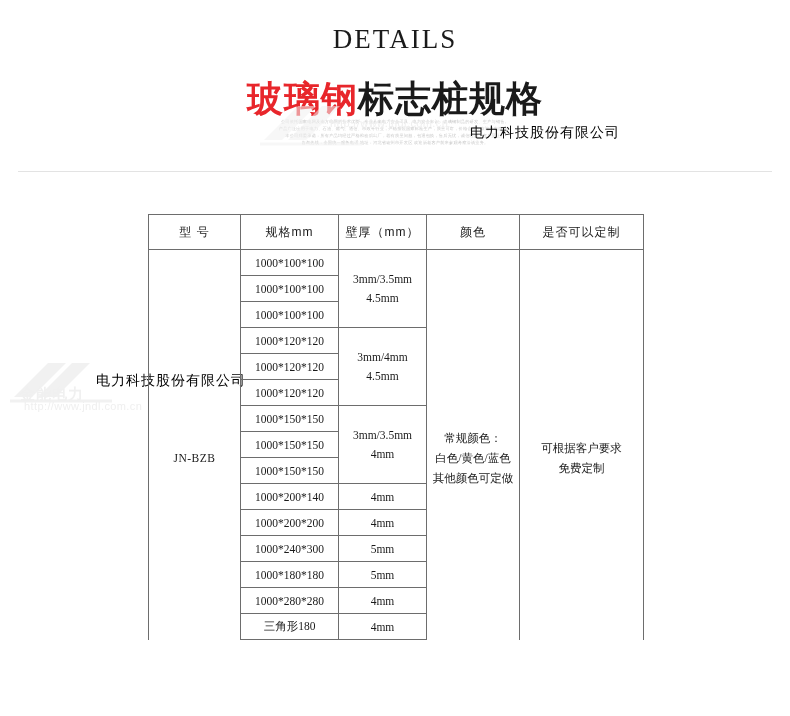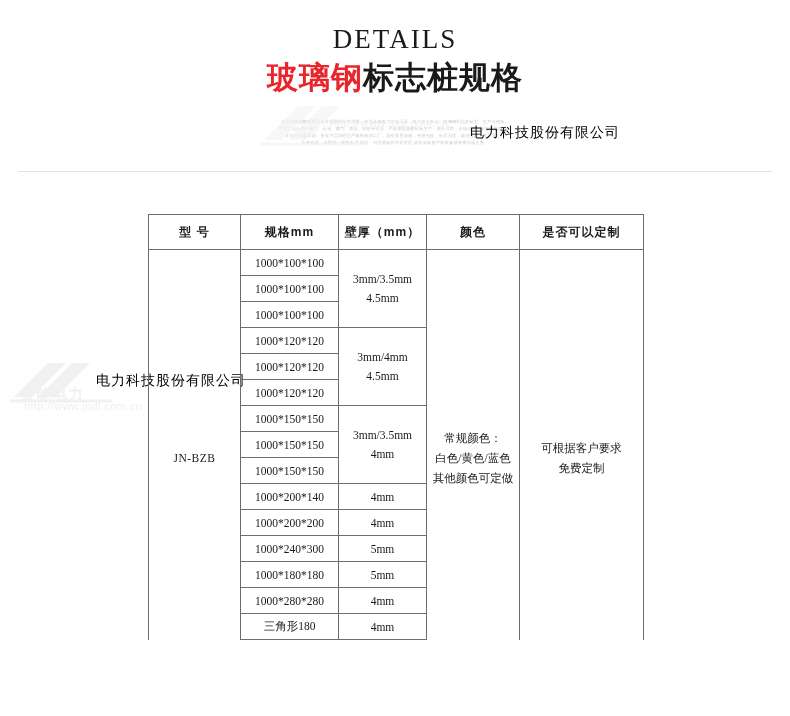--- a/index.html
+++ b/index.html
@@ -25,22 +25,22 @@
   }
   .details-en {
     margin-top: 24px;
     font-family: "Liberation Serif", serif;
     font-size: 27px;
     letter-spacing: 2px;
     color: #1a1a1a;
     font-weight: 400;
   }
   .title-cn {
-    margin-top: 2px;
-    font-size: 31px;
+    margin-top: 20px;
+    font-size: 36px;
     font-weight: 700;
     letter-spacing: 1px;
     white-space: nowrap;
   }
   .title-red { color: #e8262b; }
   .title-black { color: #1a1a1a; }
 
   
   .fineprint {
     position: absolute;
@@ -111,21 +111,21 @@
     text-align: center;
     vertical-align: middle;
     font-size: 11.5px;
     color: #1a1a1a;
     font-weight: 400;
     padding: 0 2px;
     background: transparent;
   }
   table.spec th {
     height: 35px;
-    font-weight: 700;
+    font-weight: 400;
     font-size: 12px;
     letter-spacing: 1px;
   }
   table.spec td { height: 26px; font-family: Liberation Serif, serif; }
   .col-model  { width: 92px; }
   .col-spec   { width: 98px; }
   .col-thick  { width: 88px; }
   .col-color  { width: 93px; }
   .col-custom { width: 124px; }
 

